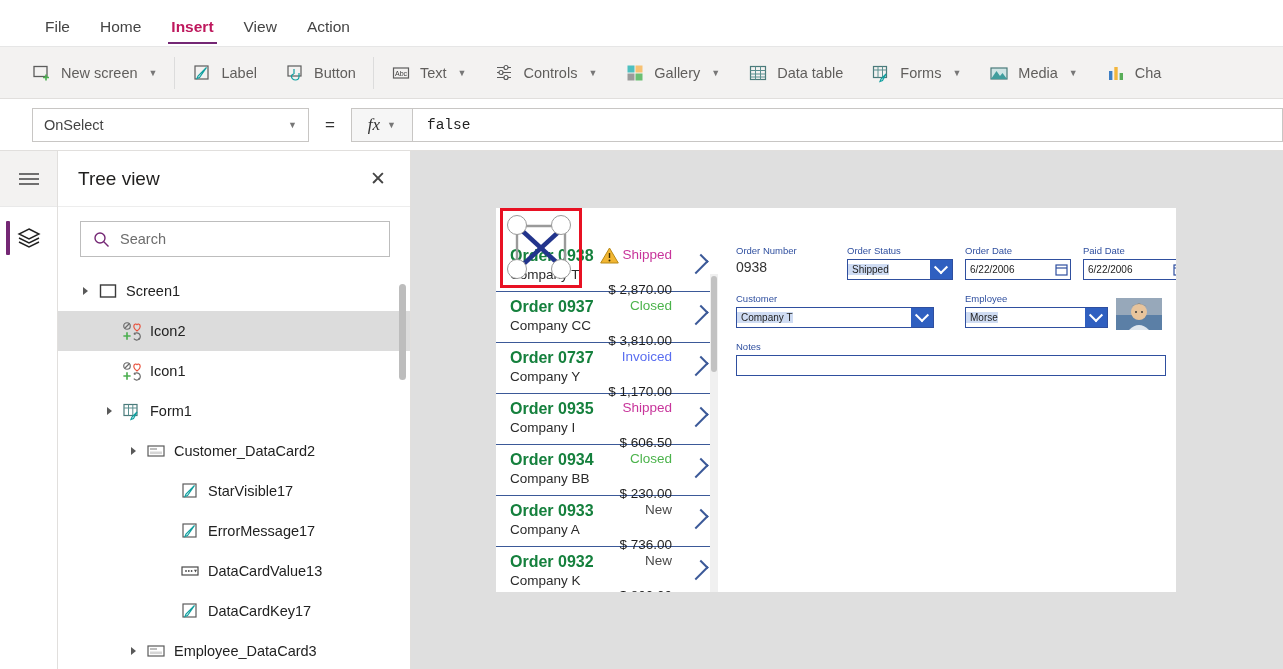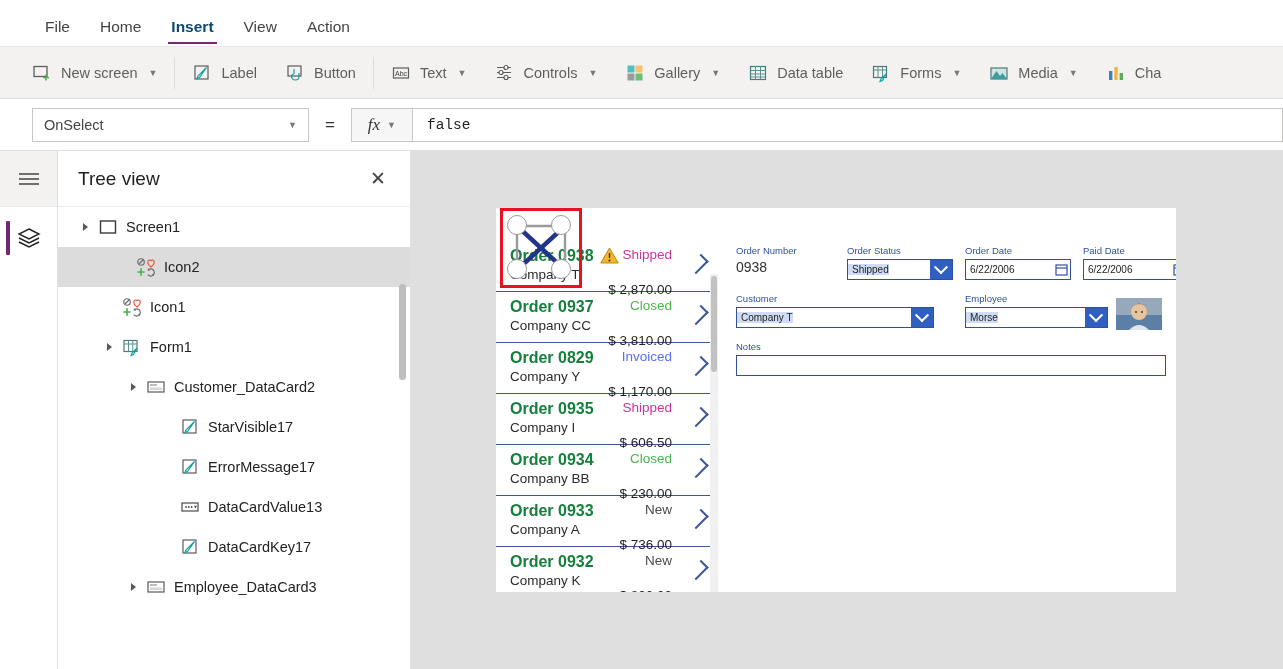--- a/index.html
+++ b/index.html
@@ -13,21 +13,21 @@
 
   
   .menubar {
     height:47px; display:flex; align-items:flex-start; padding-left:30px;
     background:#ffffff; border-bottom:1px solid #e6e6e6;
   }
   .menu-item {
     position:relative; font-size:15.5px; color:#444; padding:18px 15px 13px 15px;
     cursor:default; white-space:nowrap;
   }
-  .menu-item.active { color:#0c4a6e; font-weight:bold; }
+  .menu-item.active { color:#be185d; font-weight:bold; }
   .menu-item.active:after {
     content:""; position:absolute; left:12px; right:12px; bottom:5px;
     height:2px; background:#742774;
   }
 
   
   .ribbon {
     height:52px; background:#f3f2f1; display:flex; align-items:center;
     border-bottom:1px solid #e1dfdd; overflow:hidden; padding-left:18px;
   }
@@ -326,34 +326,43 @@
       </svg>
     </div>
   </div>
 
   <div class="treepanel">
     <div class="tree-head">
       <div class="tree-title">Tree view</div>
       <div class="close-x">✕</div>
     </div>
 
+    <div class="search-wrap">
+      <div class="searchbox">
+        <svg width="17" height="17" viewBox="0 0 17 17">
+          <circle cx="7" cy="7" r="5" fill="none" stroke="#742774" stroke-width="1.4"></circle>
+          <path d="M10.8 10.8 L15.5 15.5" stroke="#742774" stroke-width="1.4"></path>
+        </svg>
+        <span class="ph">Search</span>
+      </div>
+    </div>
 
     <div class="tree-list">
 
       <div class="tree-row" style="padding-left:22px">
         <span class="tw">
             <i class="tri"></i>
           </span>
         <svg class="titem-ico" viewBox="0 0 20 20">
           <rect x="2.5" y="4" width="15" height="12" fill="#fff" stroke="#3a3a3a" stroke-width="1.4"></rect>
         </svg>
         <span>Screen1</span>
       </div>
 
-      <div class="tree-row sel" style="padding-left:60px">
+      <div class="tree-row sel" style="padding-left:46px">
         <span class="tw empty"></span>
         <svg class="titem-ico" viewBox="0 0 22 22">
           <circle cx="5.5" cy="5.5" r="3.6" fill="none" stroke="#6b6b6b" stroke-width="1.3"></circle>
           <path d="M3 8 L8 3" stroke="#6b6b6b" stroke-width="1.3"></path>
           <path d="M14.5 9.2 C12.5 7 12.5 4 14.5 3.4 C15.7 3 16.5 4 16.5 4 C16.5 4 17.3 3 18.5 3.4 C20.5 4 20.5 7 18.5 9.2 L16.5 11 Z" fill="none" stroke="#e8503a" stroke-width="1.3"></path>
           <path d="M5.5 12.5v8M1.5 16.5h8" stroke="#4caf50" stroke-width="1.8"></path>
           <path d="M13 14.5 a4 4 0 1 1 0 5" fill="none" stroke="#6b6b6b" stroke-width="1.3"></path>
           <path d="M13.5 12.5 L13 15 L15.5 14.8 Z" fill="#6b6b6b"></path>
           <path d="M19.5 21 L20 18.5 L17.5 18.8 Z" fill="#6b6b6b"></path>
         </svg>
@@ -479,21 +488,21 @@
             <span class="gal-ord">Order 0937</span>
             <span class="gal-status" style="color:#4bb34b">Closed</span>
           </div>
           <div class="gal-comp">Company CC</div>
           <span class="gal-amt">$ 3,810.00</span>
           <i class="chev"></i>
         </div>
 
         <div class="gal-row">
           <div class="gal-r1">
-            <span class="gal-ord">Order 0829</span>
+            <span class="gal-ord">Order 0737</span>
             <span class="gal-status" style="color:#5a6ef0">Invoiced</span>
           </div>
           <div class="gal-comp">Company Y</div>
           <span class="gal-amt">$ 1,170.00</span>
           <i class="chev"></i>
         </div>
 
         <div class="gal-row">
           <div class="gal-r1">
             <span class="gal-ord">Order 0935</span>

